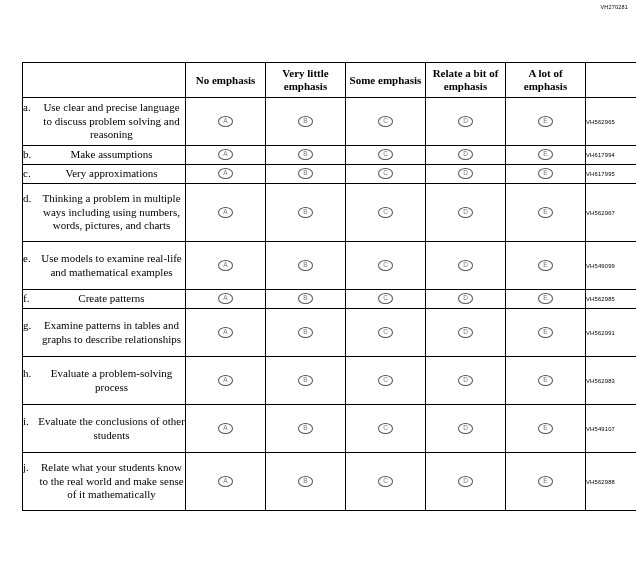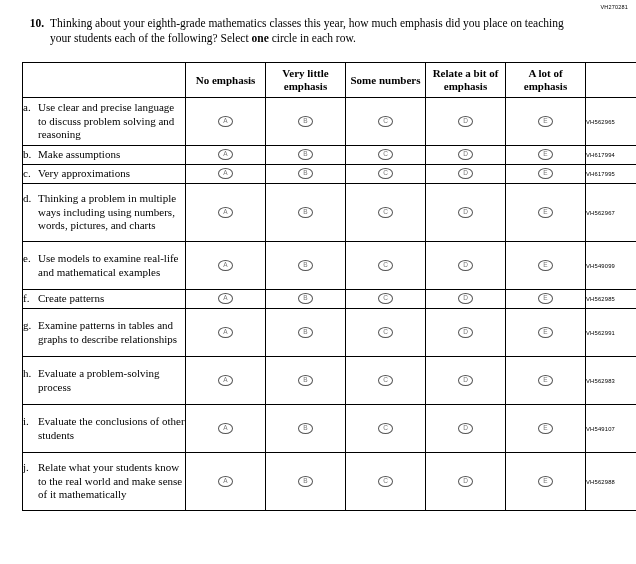--- a/index.html
+++ b/index.html
@@ -91,20 +91,21 @@
   .item-inner {
     display: flex;
     align-items: flex-start;
   }
   .item-letter {
     width: 15px;
     flex: none;
   }
   .item-label {
     flex: 1;
+    text-align: center;
   }
   td.opt {
     text-align: center;
   }
   .bubble {
     display: inline-block;
     width: 13px;
     height: 9px;
     border: 1px solid #555;
     border-radius: 50%;
@@ -130,43 +131,37 @@
     color: #000;
   }
 </style>
 </head>
 <body>
 
 <div class="page">
 
   <div class="corner-id">VH270281</div>
 
-  <div class="question">
-    <div class="q-num">10.</div>
-    <div class="q-text">
-      <span>Thinking about your eighth-grade mathematics classes this year, how much emphasis did you place on teaching your students each of the following? Select </span><b>one</b><span> circle in each row.</span>
-    </div>
-  </div>
 
   <table class="grid">
     <colgroup>
       <col class="col-item">
       <col class="col-opt">
         <col class="col-opt">
         <col class="col-opt">
         <col class="col-opt">
         <col class="col-opt">
       <col class="col-id">
     </colgroup>
     <thead>
       <tr>
         <th class="hdr hdr-blank-left"></th>
         <th class="hdr">No emphasis</th>
         <th class="hdr">Very little emphasis</th>
-        <th class="hdr">Some numbers</th>
+        <th class="hdr">Some emphasis</th>
         <th class="hdr">Relate a bit of emphasis</th>
         <th class="hdr">A lot of emphasis</th>
         <th class="hdr hdr-blank-right"></th>
       </tr>
     </thead>
     <tbody>
         <tr style="height: 48px;">
           <td class="item">
             <div class="item-inner">
               <span class="item-letter">a.</span>

